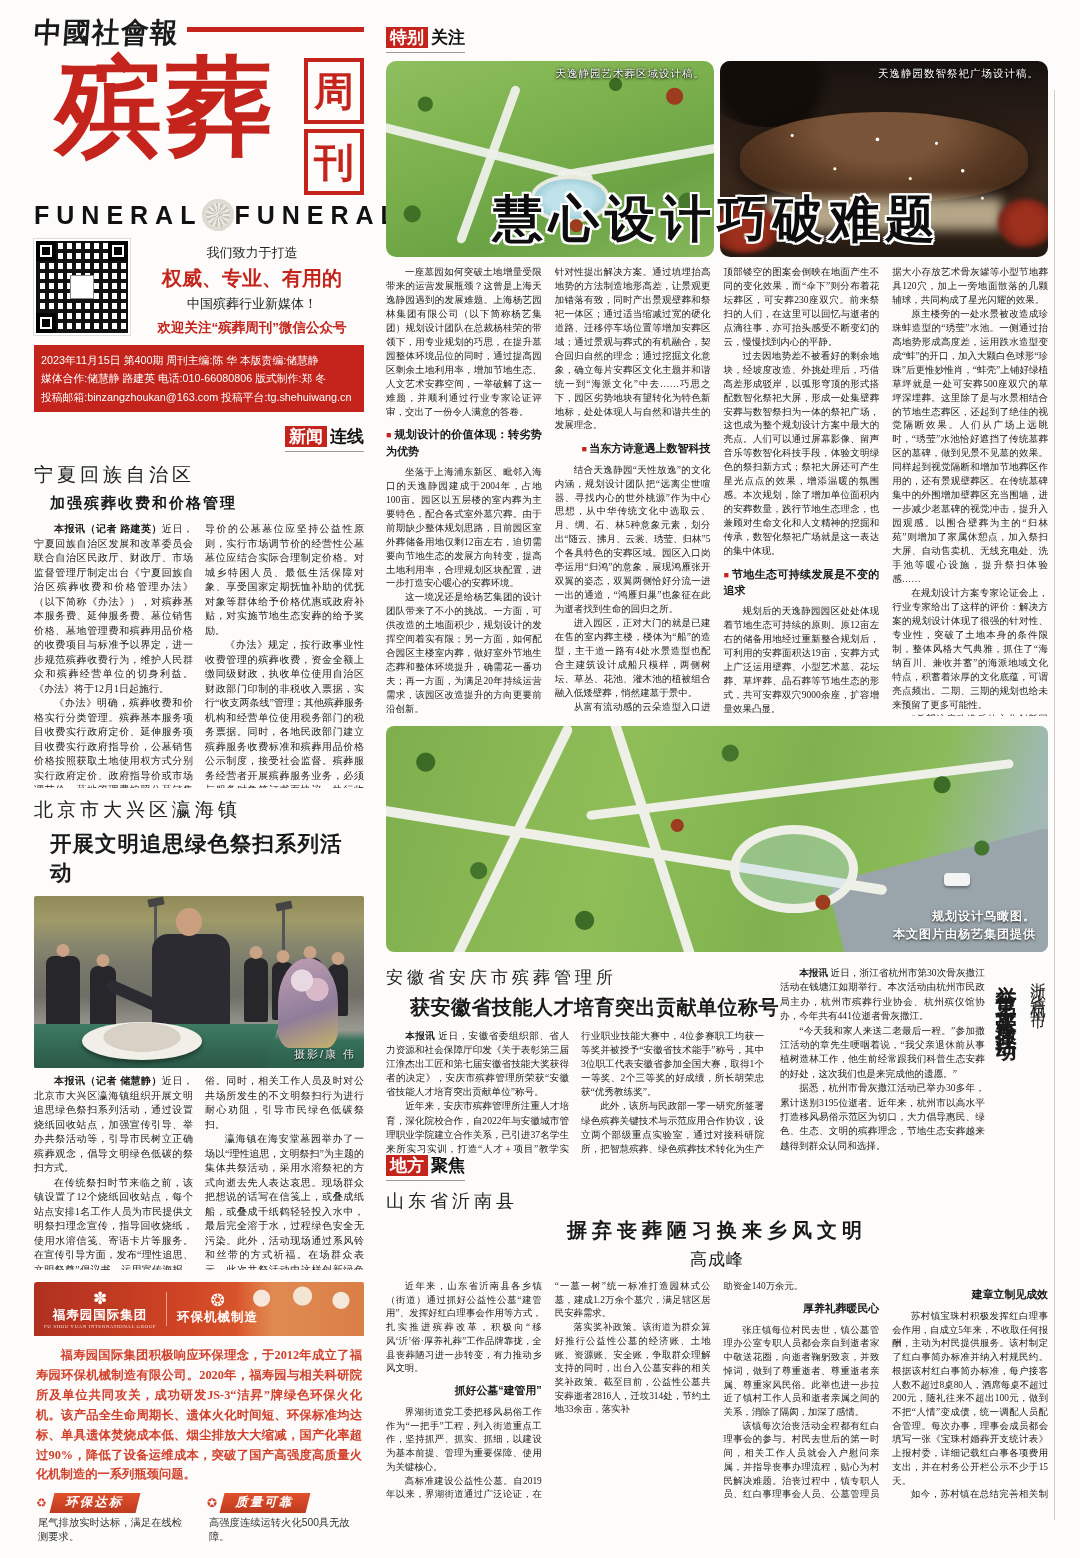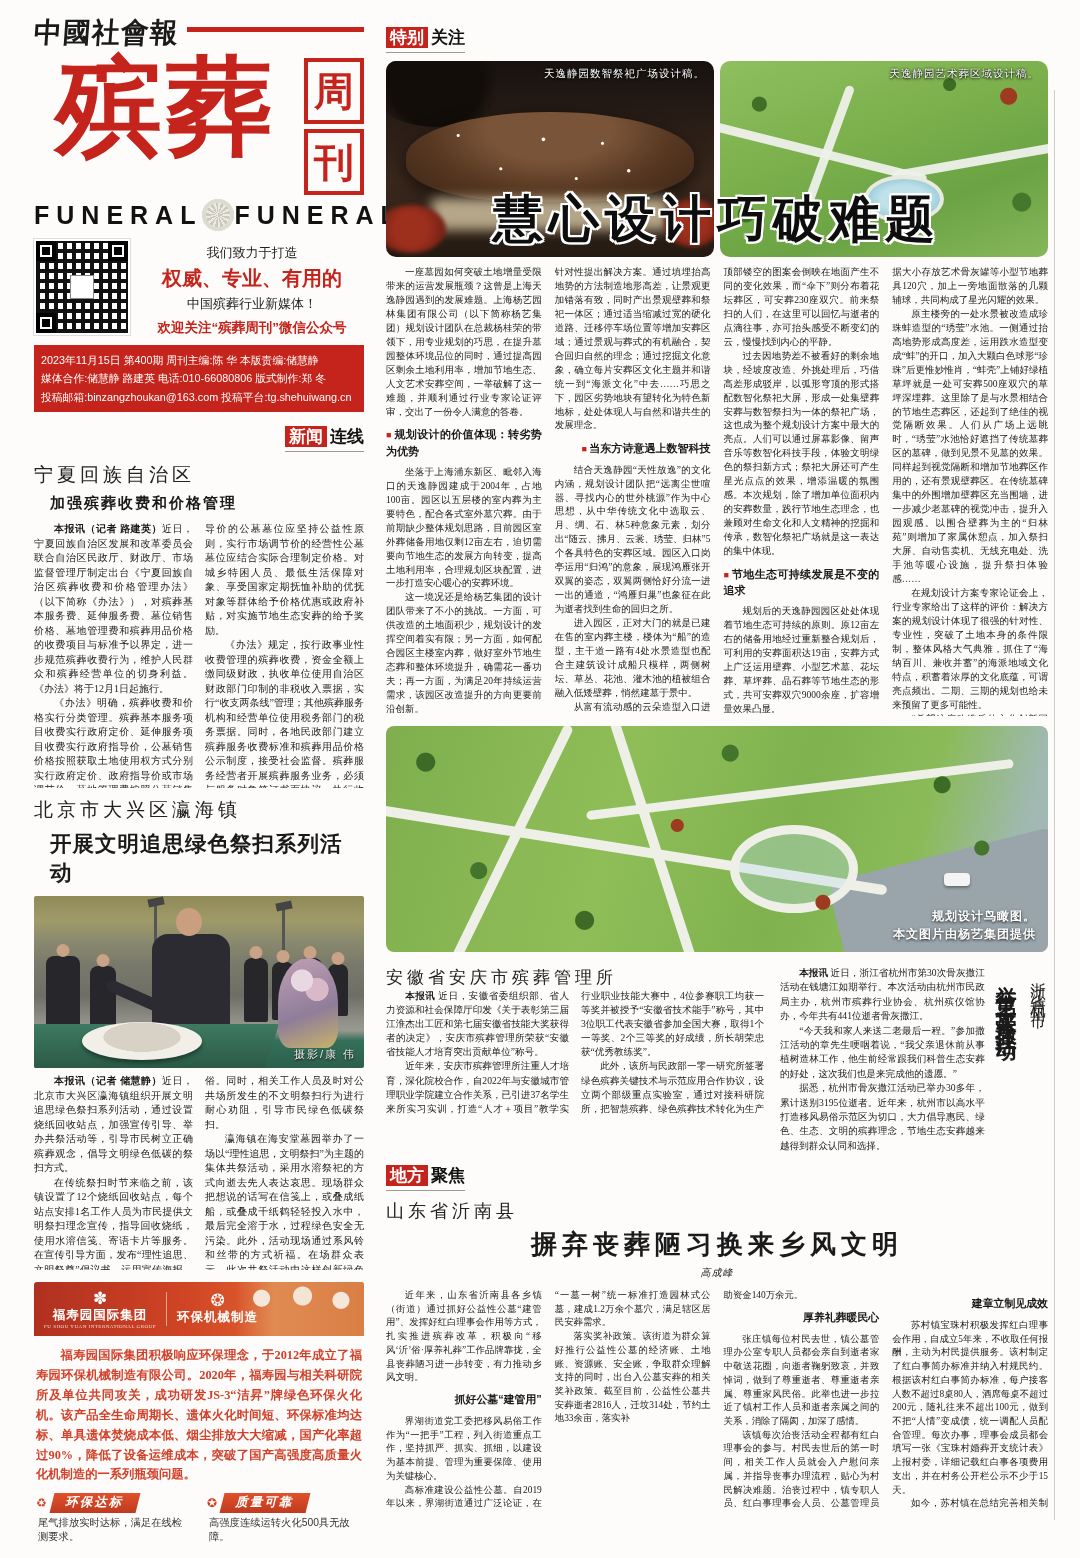--- a/index.html
+++ b/index.html
@@ -181,22 +181,22 @@
       letter-spacing:.5px;margin:5px 0 8px;padding-left:24px;white-space:nowrap;}
   .aq-cols{display:flex;gap:12px;height:128px;overflow:hidden;}
   .aq-cols .c{flex:1;font-size:9.6px;line-height:1.47;}
   .hz{flex:1;display:flex;gap:9px;}
   .hz-body{flex:1;font-size:9.6px;line-height:1.5;overflow:hidden;}
   .hz-title{writing-mode:vertical-rl;font-family:"Liberation Sans",sans-serif;font-weight:bold;
       font-size:21px;letter-spacing:5px;line-height:1.15;padding-top:2px;}
   .hz-kicker{writing-mode:vertical-rl;font-family:"DejaVu Serif",serif;font-size:15.5px;letter-spacing:6px;padding-top:4px;}
 
   .sd-loc{font-size:18px;margin-top:8px;}
-  .sd-title{text-align:center;font-size:26px;font-weight:900;letter-spacing:5px;margin:4px 0 2px;}
-  .sd-byline{text-align:center;font-size:10px;margin:4px 0 9px;letter-spacing:1px;font-style:italic;}
+  .sd-title{text-align:center;font-size:20px;font-weight:900;letter-spacing:5px;margin:4px 0 2px;}
+  .sd-byline{text-align:center;font-size:17px;margin:4px 0 9px;letter-spacing:1px;}
   .sd-cols{display:flex;gap:13px;height:222px;overflow:hidden;}
   .sd-cols .c{flex:1;font-size:9.4px;line-height:1.46;}
 </style>
 </head>
 <body>
 
 <div id="page">
   <div class="vrule"></div>
 
   <div class="left-col">
@@ -327,36 +327,36 @@
     </div>
   </div>
 
   <div class="right-col">
 
     <span class="sec-head">
       <span class="sec-tag">特别</span><span>关注</span>
     </span>
 
     <div class="sf-hero">
+      <div class="hero hero-r">
+        <span class="hr-path hr-pa"></span>
+        <span class="hr-path hr-pb"></span>
+        <span class="hr-path hr-pc"></span>
+        <span class="hr-pond"></span>
+        <span class="hr-trees"></span>
+        <span class="hero-cap">天逸静园艺术葬区域设计稿。</span>
+      </div>
       <div class="hero hero-l">
         <span class="hl-tree"></span>
         <span class="hl-dome"></span>
         <span class="hl-stars"></span>
         <span class="hl-glow"></span>
         <span class="hl-plant hl-p1"></span>
         <span class="hl-plant hl-p2"></span>
         <span class="hero-cap">天逸静园数智祭祀广场设计稿。</span>
-      </div>
-      <div class="hero hero-r">
-        <span class="hr-path hr-pa"></span>
-        <span class="hr-path hr-pb"></span>
-        <span class="hr-path hr-pc"></span>
-        <span class="hr-pond"></span>
-        <span class="hr-trees"></span>
-        <span class="hero-cap">天逸静园艺术葬区域设计稿。</span>
       </div>
       <div class="sf-headline">慧心设计巧破难题</div>
     </div>
 
     <div class="sf-cols">
       <div class="c">
           <p class="it it-p">一座墓园如何突破土地增量受限带来的运营发展瓶颈？这曾是上海天逸静园遇到的发展难题。上海杨艺园林集团有限公司（以下简称杨艺集团）规划设计团队在总裁杨桂荣的带领下，用专业规划的巧思，在提升墓园整体环境品位的同时，通过提高园区剩余土地利用率，增加节地生态、人文艺术安葬空间，一举破解了这一难题，并顺利通过行业专家论证评审，交出了一份令人满意的答卷。</p>
           <p class="it it-h">规划设计的价值体现：转劣势为优势</p>
           <p class="it it-p">坐落于上海浦东新区、毗邻入海口的天逸静园建成于2004年，占地100亩。园区以五层楼的室内葬为主要特色，配合各式室外墓穴葬。由于前期缺少整体规划思路，目前园区室外葬储备用地仅剩12亩左右，迫切需要向节地生态的发展方向转变，提高土地利用率，合理规划区块配置，进一步打造安心暖心的安葬环境。</p>
           <p class="it it-p">这一境况还是给杨艺集团的设计团队带来了不小的挑战。一方面，可供改造的土地面积少，规划设计的发挥空间着实有限；另一方面，如何配合园区主楼室内葬，做好室外节地生态葬和整体环境提升，确需花一番功夫；再一方面，为满足20年持续运营需求，该园区改造提升的方向更要前沿创新。</p>
@@ -393,20 +393,21 @@
       <span class="ar-trees"></span>
       <div class="aerial-cap">
         <div>规划设计鸟瞰图。</div>
         <div>本文图片由杨艺集团提供</div>
       </div>
     </div>
 
     <div class="mid-row">
       <div class="aq">
         <div class="loc">安徽省安庆市殡葬管理所</div>
+        <div class="aq-title">获安徽省技能人才培育突出贡献单位称号</div>
         <div class="aq-cols">
           <div class="c">
               <p class="it it-p"><b>本报讯</b> 近日，安徽省委组织部、省人力资源和社会保障厅印发《关于表彰第三届江淮杰出工匠和第七届安徽省技能大奖获得者的决定》，安庆市殡葬管理所荣获“安徽省技能人才培育突出贡献单位”称号。</p>
               <p class="it it-p">近年来，安庆市殡葬管理所注重人才培育，深化院校合作，自2022年与安徽城市管理职业学院建立合作关系，已引进37名学生来所实习实训，打造“人才＋项目”教学实操、实习基地；进一步加强培养技术人才，以赛促学、以赛促训，在安徽省民政</p>
             </div>
           <div class="c">
               <p class="it it-pn">行业职业技能大赛中，4位参赛职工均获一等奖并被授予“安徽省技术能手”称号，其中3位职工代表安徽省参加全国大赛，取得1个一等奖、2个三等奖的好成绩，所长胡荣忠获“优秀教练奖”。</p>
               <p class="it it-p">此外，该所与民政部一零一研究所签署绿色殡葬关键技术与示范应用合作协议，设立两个部级重点实验室，通过对接科研院所，把智慧殡葬、绿色殡葬技术转化为生产力，为殡葬事业人才培养和技术攻关提供智力与技术支持。</p>
             </div>
         </div>
@@ -416,21 +417,21 @@
             <p class="it it-p"><b>本报讯</b> 近日，浙江省杭州市第30次骨灰撒江活动在钱塘江如期举行。本次活动由杭州市民政局主办，杭州市殡葬行业协会、杭州殡仪馆协办，今年共有441位逝者骨灰撒江。</p>
             <p class="it it-p">“今天我和家人来送二老最后一程。”参加撒江活动的章先生哽咽着说，“我父亲退休前从事植树造林工作，他生前经常跟我们科普生态安葬的好处，这次我们也是来完成他的遗愿。”</p>
             <p class="it it-p">据悉，杭州市骨灰撒江活动已举办30多年，累计送别3195位逝者。近年来，杭州市以高水平打造移风易俗示范区为切口，大力倡导惠民、绿色、生态、文明的殡葬理念，节地生态安葬越来越得到群众认同和选择。</p>
             <p class="it it-sign">（堵晓芸）</p>
           </div>
         <div class="hz-title">举行第三十次骨灰撒江活动</div>
         <div class="hz-kicker">浙江省杭州市</div>
       </div>
     </div>
 
-    <div style="margin-top:10px">
+    <div style="">
       <span class="sec-head">
         <span class="sec-tag">地方</span><span>聚焦</span>
       </span>
     </div>
 
     <div>
       <div class="loc sd-loc">山东省沂南县</div>
       <div class="sd-title">摒弃丧葬陋习换来乡风文明</div>
       <div class="sd-byline">高成峰</div>
       <div class="sd-cols">

